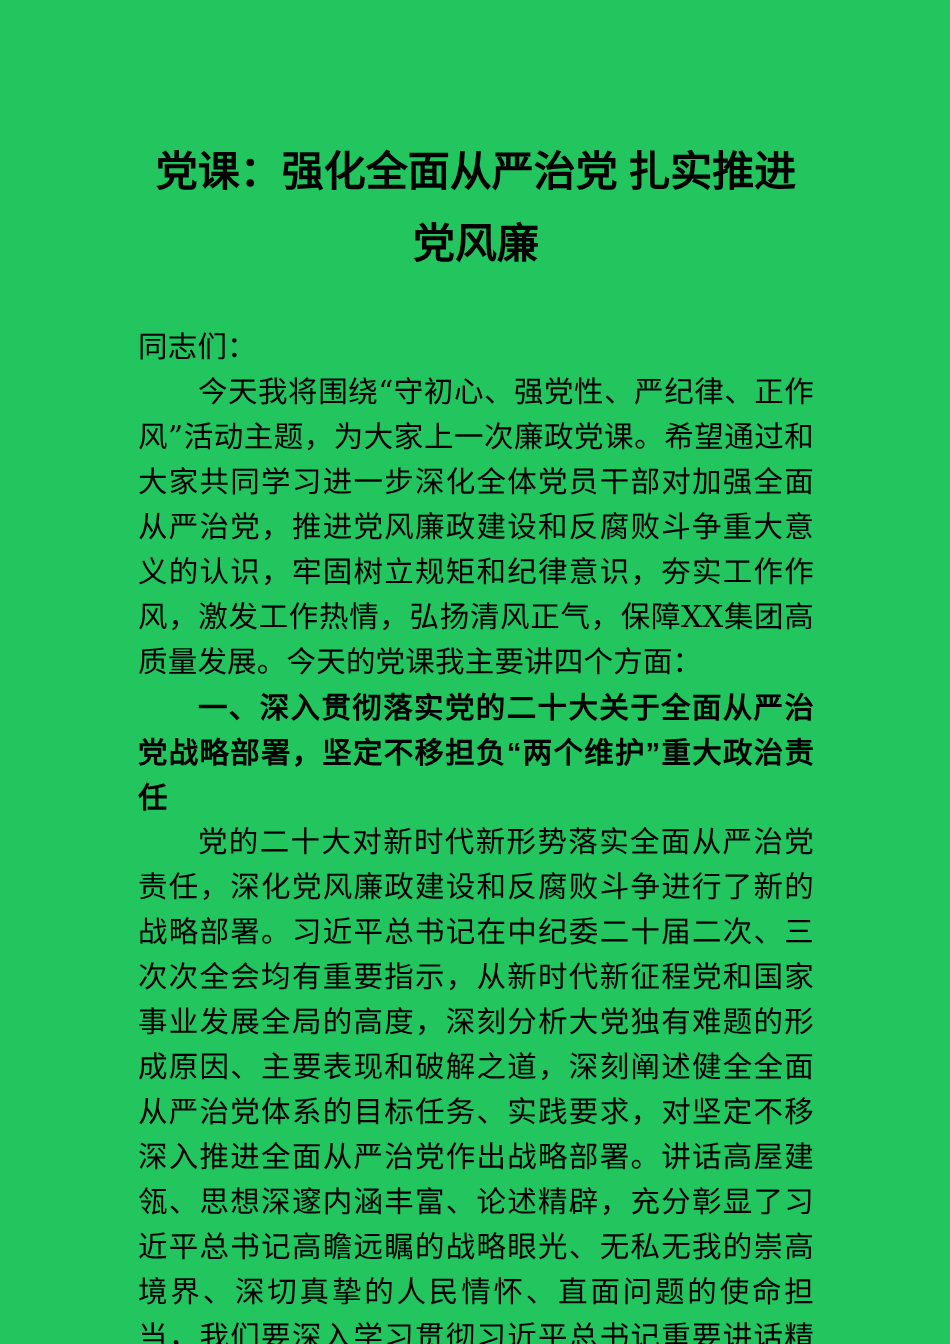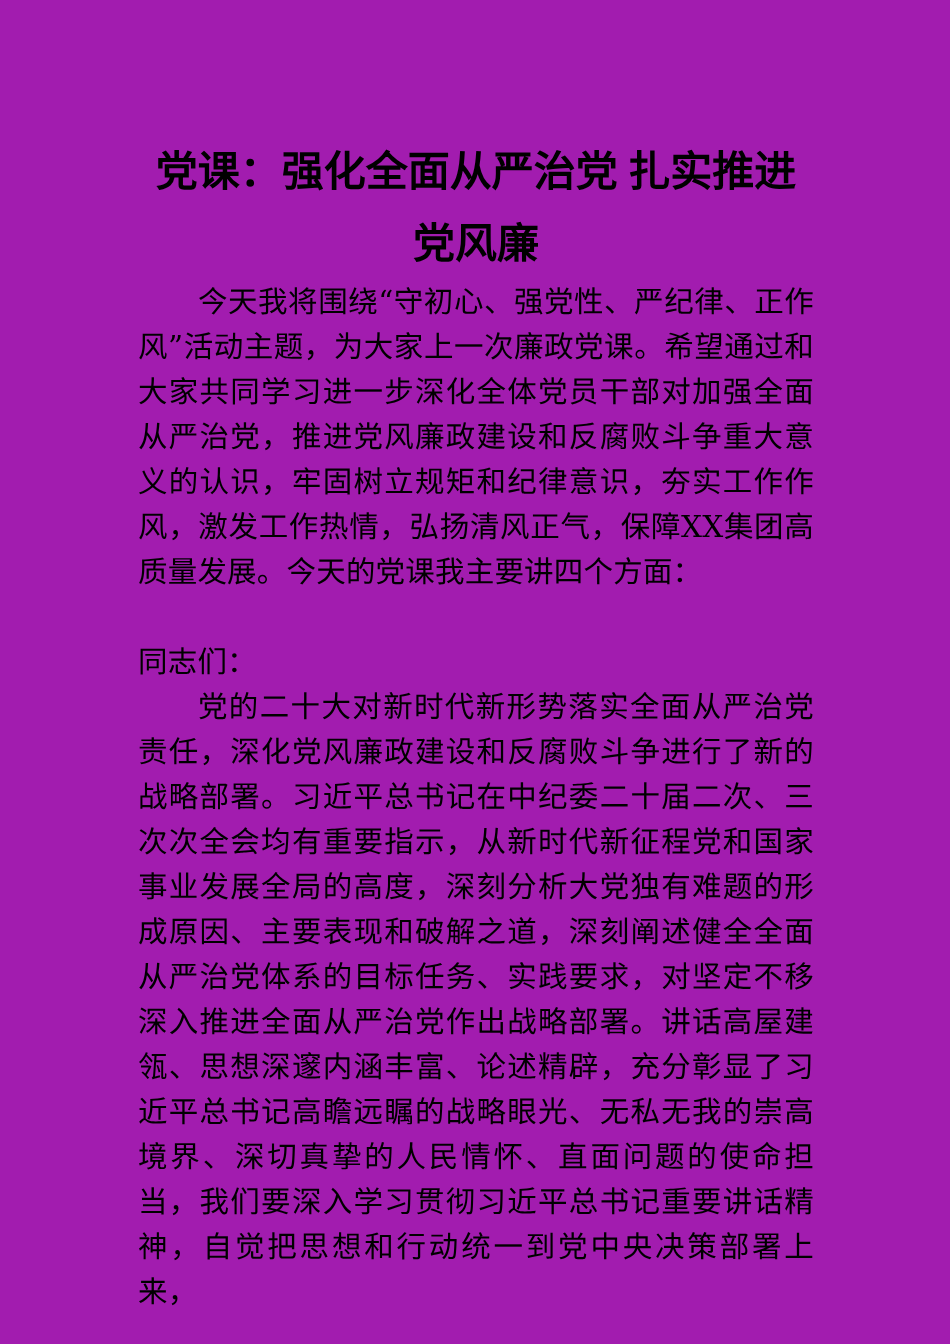--- a/index.html
+++ b/index.html
@@ -6,21 +6,21 @@
   html, body {
     margin: 0;
     padding: 0;
     background: #ffffff;
   }
 
   .page {
     position: relative;
     width: 950px;
     height: 1344px;
-    background: #a21caf;
+    background: #22c55e;
     margin: 0 auto;
     overflow: hidden;
     box-sizing: border-box;
     -webkit-font-smoothing: antialiased;
   }
 
   .content {
     position: absolute;
     left: 138px;
     top: 0;
@@ -81,21 +81,22 @@
 </head>
 <body>
 
 <div class="page">
   <div class="content">
 
     <h1 class="doc-title">
       <span>党课：强化全面从严治党 扎实推进党风廉</span><br>
     </h1>
 
+    <p class="para first-body">同志们：</p>
+
     <p class="para indent">今天我将围绕“守初心、强党性、严纪律、正作风”活动主题，为大家上一次廉政党课。希望通过和大家共同学习进一步深化全体党员干部对加强全面从严治党，推进党风廉政建设和反腐败斗争重大意义的认识，牢固树立规矩和纪律意识，夯实工作作风，激发工作热情，弘扬清风正气，保障XX集团高质量发展。今天的党课我主要讲四个方面：</p>
 
-    <p class="para first-body">同志们：</p>
-
+    <p class="section-heading">一、深入贯彻落实党的二十大关于全面从严治党战略部署，坚定不移担负“两个维护”重大政治责任</p>
 
     <p class="para indent">党的二十大对新时代新形势落实全面从严治党责任，深化党风廉政建设和反腐败斗争进行了新的战略部署。习近平总书记在中纪委二十届二次、三次次全会均有重要指示，从新时代新征程党和国家事业发展全局的高度，深刻分析大党独有难题的形成原因、主要表现和破解之道，深刻阐述健全全面从严治党体系的目标任务、实践要求，对坚定不移深入推进全面从严治党作出战略部署。讲话高屋建瓴、思想深邃内涵丰富、论述精辟，充分彰显了习近平总书记高瞻远瞩的战略眼光、无私无我的崇高境界、深切真挚的人民情怀、直面问题的使命担当，我们要深入学习贯彻习近平总书记重要讲话精神，自觉把思想和行动统一到党中央决策部署上来，</p>
 
   </div>
 </div>
 
 </body></html>

